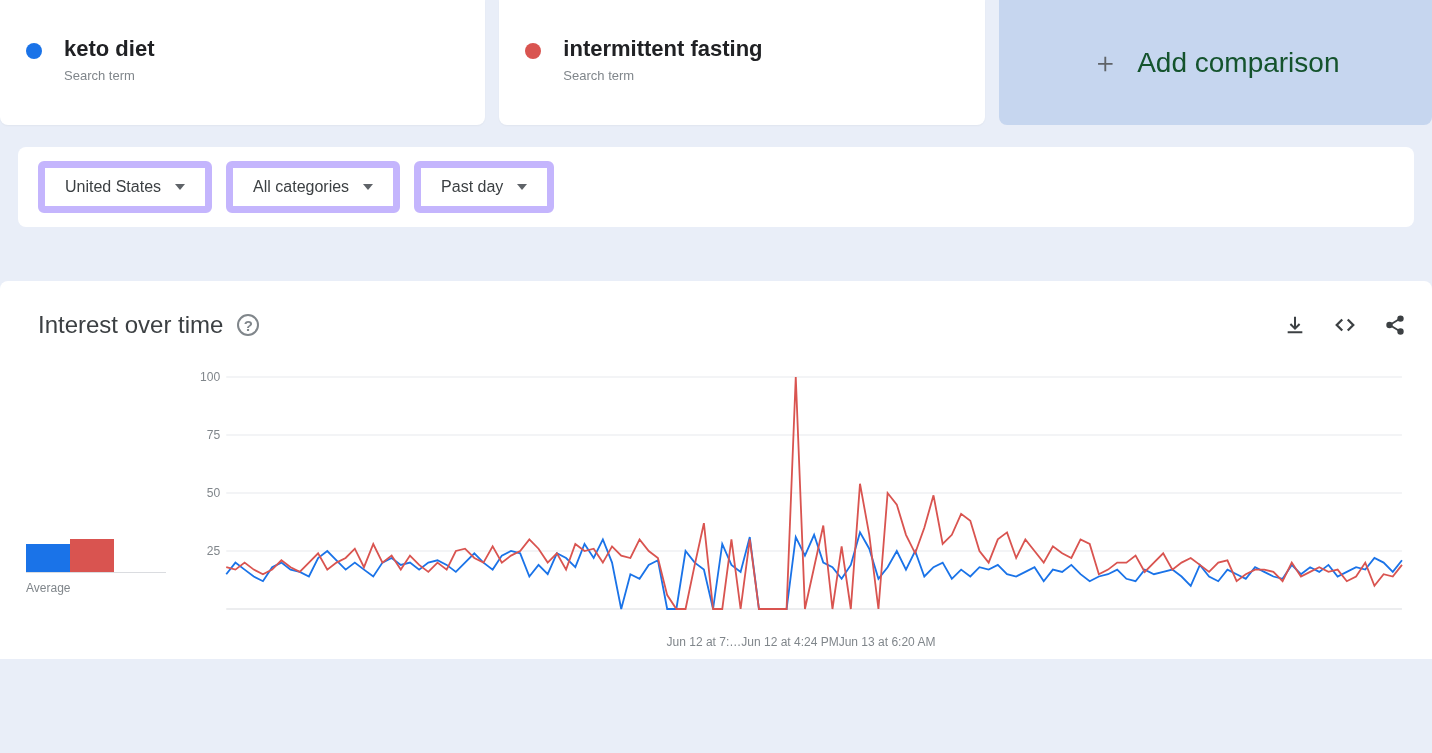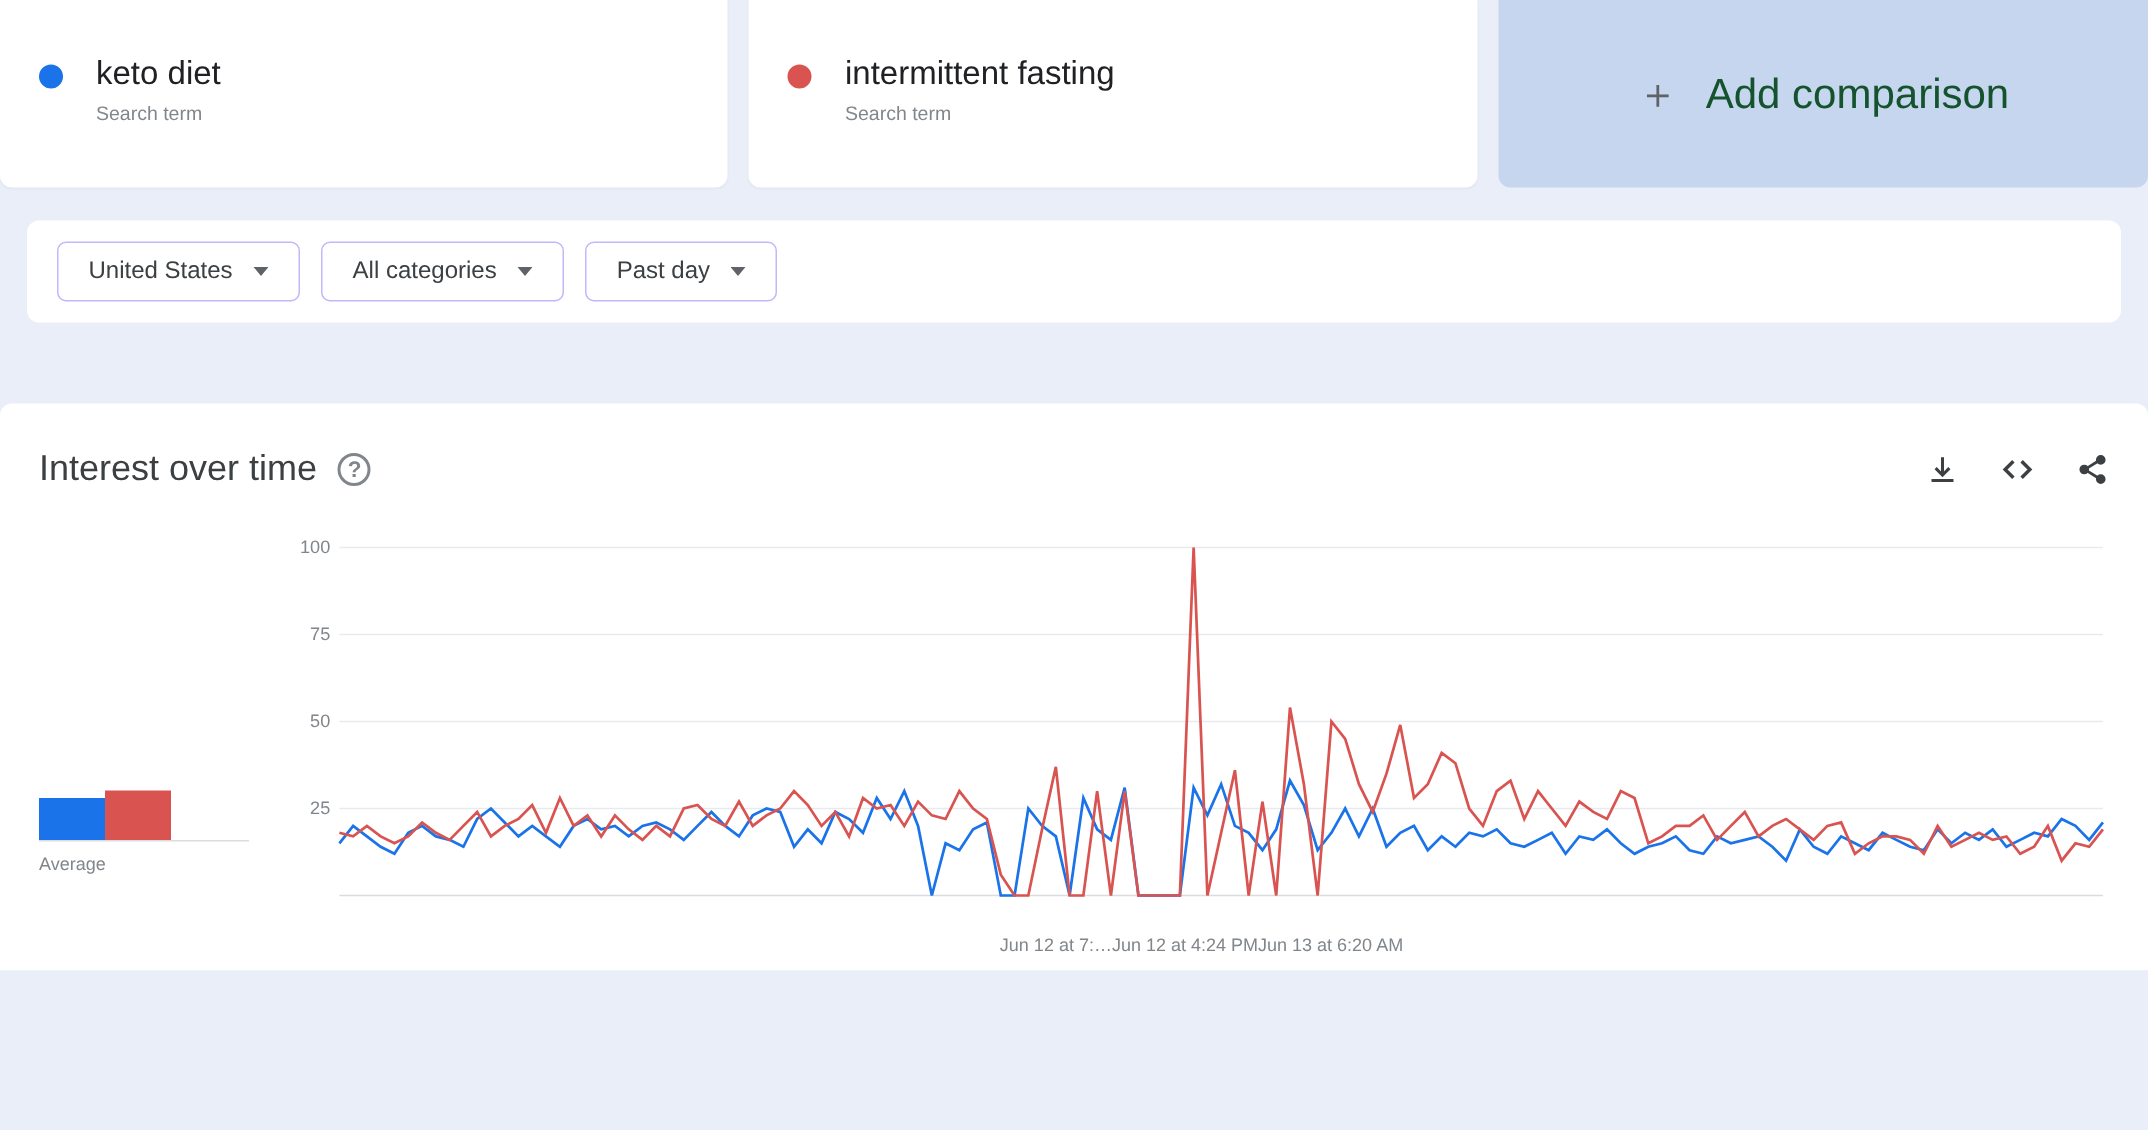--- a/index.html
+++ b/index.html
@@ -10,21 +10,21 @@
       flex: 1;
       background: #fff;
       border-radius: 0 0 8px 8px;
       padding: 36px 26px 42px 26px;
       display: flex;
       align-items: flex-start;
       gap: 22px;
       box-shadow: 0 1px 2px rgba(0,0,0,.04);
     }
     .term-dot { width: 16px; height: 16px; border-radius: 50%; margin-top: 7px; flex-shrink: 0; }
-    .term-title { font-size: 22px; color: #202124; font-weight: 400; }
+    .term-title { font-size: 22px; color: #202124; font-weight: 700; }
     .term-sub { font-size: 13px; color: #80868b; margin-top: 6px; }
     .add-card {
       flex: 1;
       background: #c6d6ef;
       border-radius: 0 0 8px 8px;
       display: flex;
       align-items: center;
       justify-content: center;
       gap: 18px;
       cursor: pointer;
@@ -34,21 +34,21 @@
 
     .filter-strip {
       background: #fff;
       border-radius: 8px;
       padding: 14px 20px;
       display: flex;
       gap: 14px;
       margin: 14px 18px;
     }
     .filter-chip {
-      border: 1px solid #c4b5fd;
+      border: 7px solid #c4b5fd;
       border-radius: 6px;
       padding: 10px 20px;
       display: flex;
       align-items: center;
       gap: 14px;
       font-size: 16px;
       color: #3c4043;
       cursor: pointer;
     }
     .chevron-icon {
@@ -63,21 +63,21 @@
       margin: 0 0px;
       padding: 30px 26px 10px 26px;
     }
     .chart-header {
       display: flex;
       align-items: center;
       justify-content: space-between;
       margin-bottom: 30px;
     }
     .chart-title-wrap { display: flex; align-items: center; gap: 14px; }
-    .chart-title { font-size: 24px; color: #3c4043; font-weight: 400; }
+    .chart-title { font-size: 24px; color: #3c4043; font-weight: 400; margin-left: 12px; }
     .help-icon {
       width: 22px; height: 22px; border: 2px solid #80868b; border-radius: 50%;
       display: inline-flex; align-items: center; justify-content: center;
       font-size: 15px; color: #80868b; font-weight: bold;
     }
     .chart-actions { display: flex; gap: 28px; align-items: center; }
     .act-icon { width: 22px; height: 22px; cursor: pointer; color: #3c4043; }
 
     .chart-body { display: flex; gap: 30px; }
     .avg-block { width: 140px; display: flex; flex-direction: column; padding-top: 170px; }

